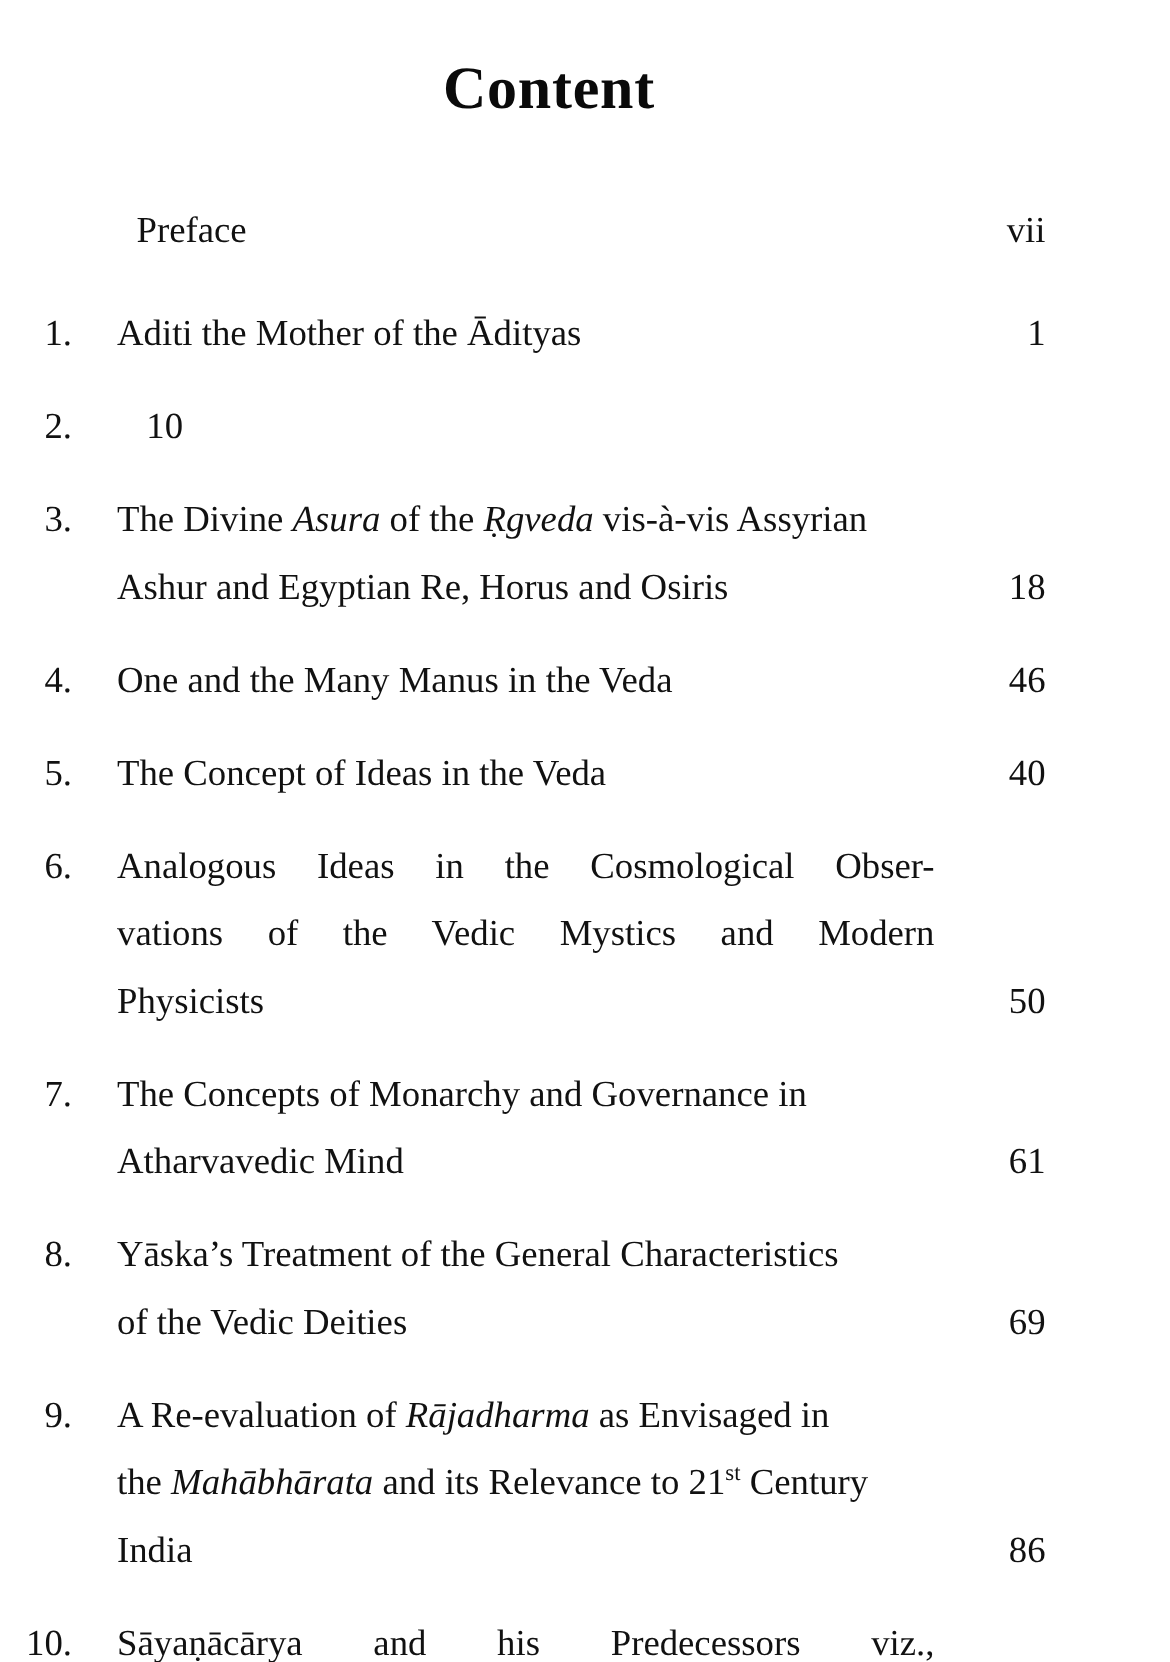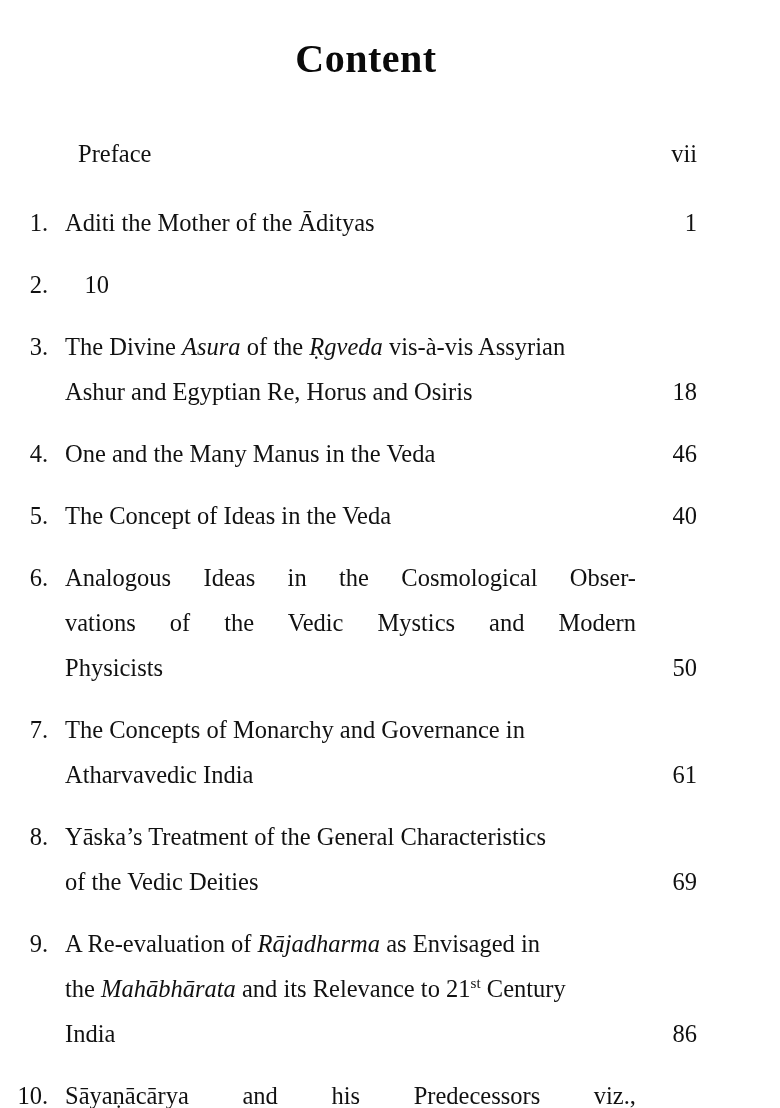--- a/index.html
+++ b/index.html
@@ -43,20 +43,21 @@
     left: 0;
     right: 0;
   }
 
   
   .toc-row {
     display: flex;
     align-items: flex-start;
     padding: 0;
     margin: 0 0 17px 0;
+    gap: 13px;
   }
 
   .toc-row.preface-row {
     margin-bottom: 24px;
   }
 
   .num {
     flex: 0 0 48px;
     width: 48px;
     text-align: right;
@@ -188,21 +189,21 @@
           <span class="ln">Analogous Ideas in the Cosmological Obser-</span>
           <span class="ln">vations of the Vedic Mystics and Modern</span>
           <span class="ln last">Physicists</span>
         </span>
         <span class="pg align-3">50</span>
       </li>
       <li class="toc-row">
         <span class="num">7.</span>
         <span class="title">
           <span class="ln">The Concepts of Monarchy and Governance in</span>
-          <span class="ln last">Atharvavedic India</span>
+          <span class="ln last">Atharvavedic Mind</span>
         </span>
         <span class="pg align-2">61</span>
       </li>
       <li class="toc-row">
         <span class="num">8.</span>
         <span class="title">
           <span class="ln">Yāska’s Treatment of the General Characteristics</span>
           <span class="ln last">of the Vedic Deities</span>
         </span>
         <span class="pg align-2">69</span>

